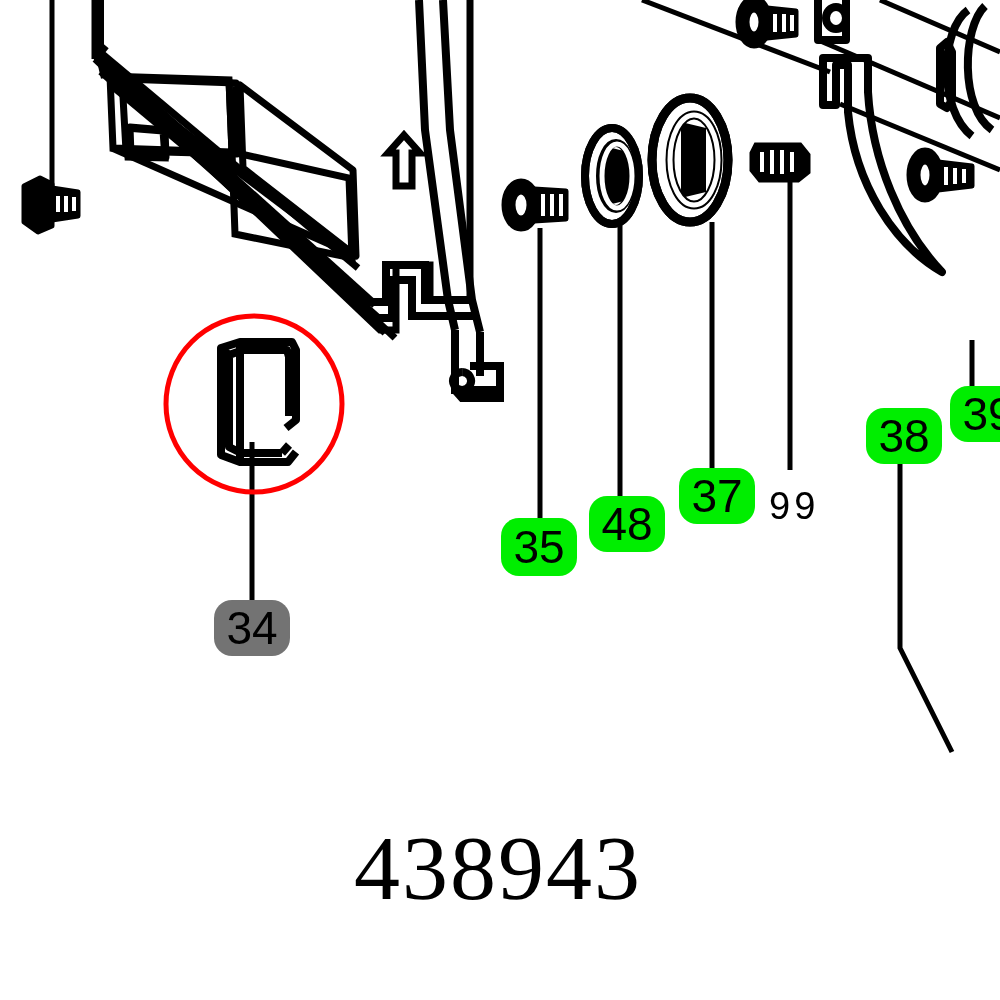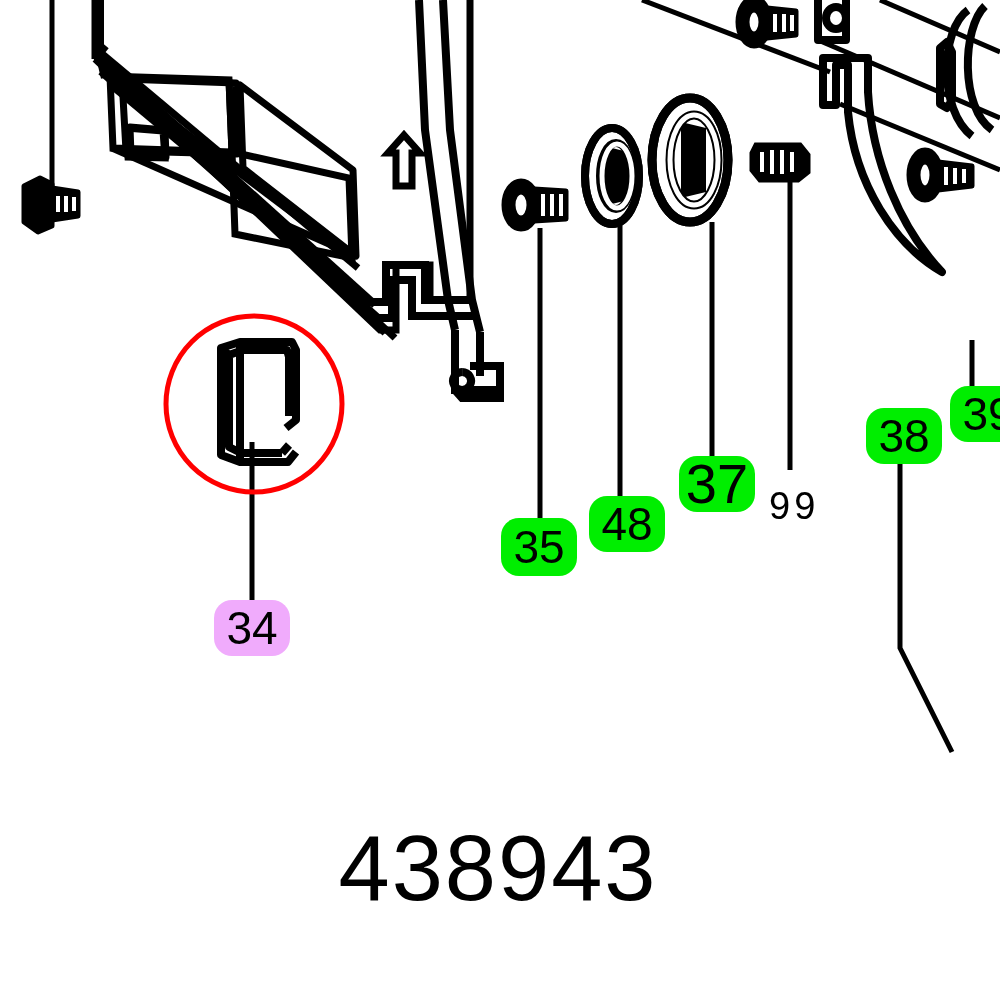--- a/index.html
+++ b/index.html
@@ -33,26 +33,26 @@
     justify-content: center;
     color: #000000;
     font-family: "Liberation Sans", sans-serif;
     font-weight: 400;
     line-height: 1;
     box-sizing: border-box;
     user-select: none;
     border-radius: 18px;
   }
   .callout-green { background: #00ee00; }
-  .callout-red   { background: #f0abfc; }
+  .callout-red   { background: #737373; }
 
   #callout-34 { left: 214px; top: 600px;  width: 76px;  height: 56px; font-size: 46px; }
   #callout-35 { left: 501px; top: 518px;  width: 76px;  height: 58px; font-size: 46px; }
   #callout-36 { left: 589px; top: 496px;  width: 76px;  height: 56px; font-size: 46px; }
-  #callout-37 { left: 679px; top: 456px;  width: 76px;  height: 56px; font-size: 56px; }
+  #callout-37 { left: 679px; top: 468px;  width: 76px;  height: 56px; font-size: 46px; }
   #callout-38 { left: 866px; top: 408px;  width: 76px;  height: 56px; font-size: 46px; }
   #callout-39 { left: 950px; top: 386px;  width: 76px;  height: 56px; font-size: 46px; }
 
   #marker-99 {
     position: absolute;
     left: 769px;
     top: 487px;
     font-size: 38px;
     color: #000000;
     font-family: "Liberation Sans", sans-serif;
@@ -63,21 +63,21 @@
 
   #caption {
     position: absolute;
     left: 0;
     top: 822px;
     width: 996px;
     text-align: center;
     font-size: 92px;
     letter-spacing: 2px;
     color: #000000;
-    font-family: Liberation Sans, sans-serif;
+    font-family: Liberation Serif, serif;
     line-height: 1;
     user-select: none;
   }
 </style>
 </head>
 <body>
 
 <div id="page">
 
   <svg id="diagram-svg" viewBox="0 0 1000 1000" xmlns="http://www.w3.org/2000/svg">

